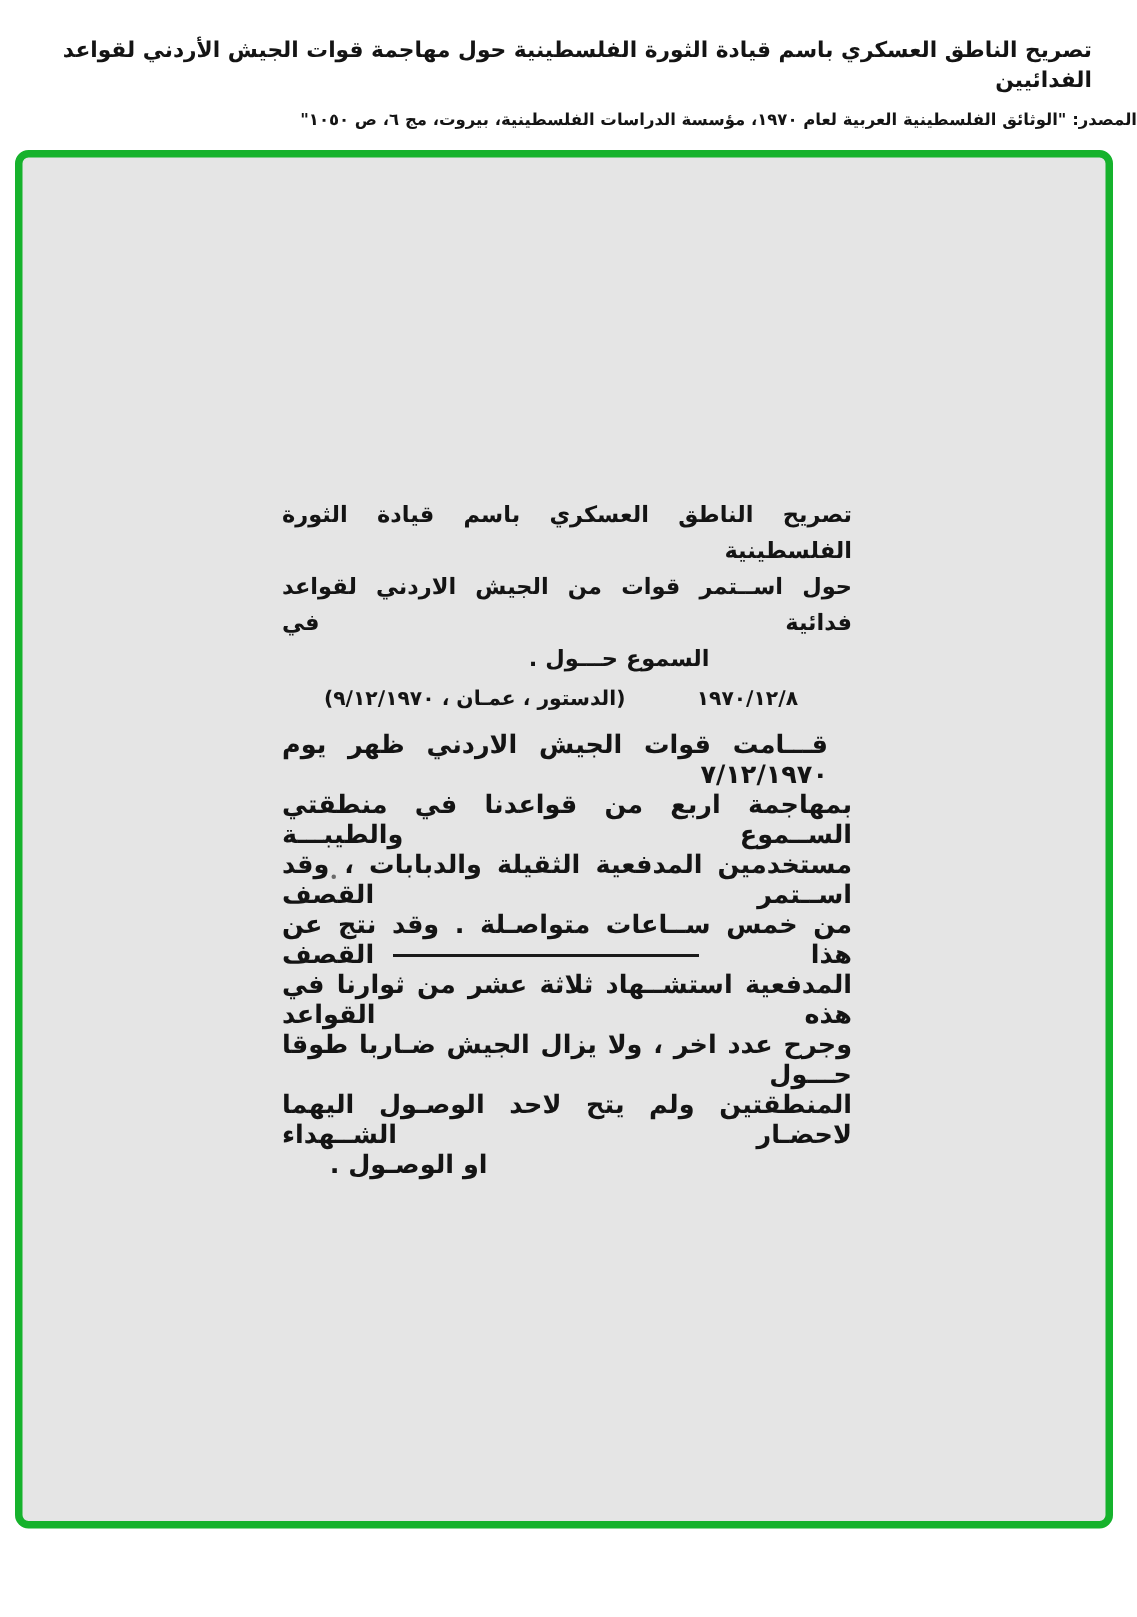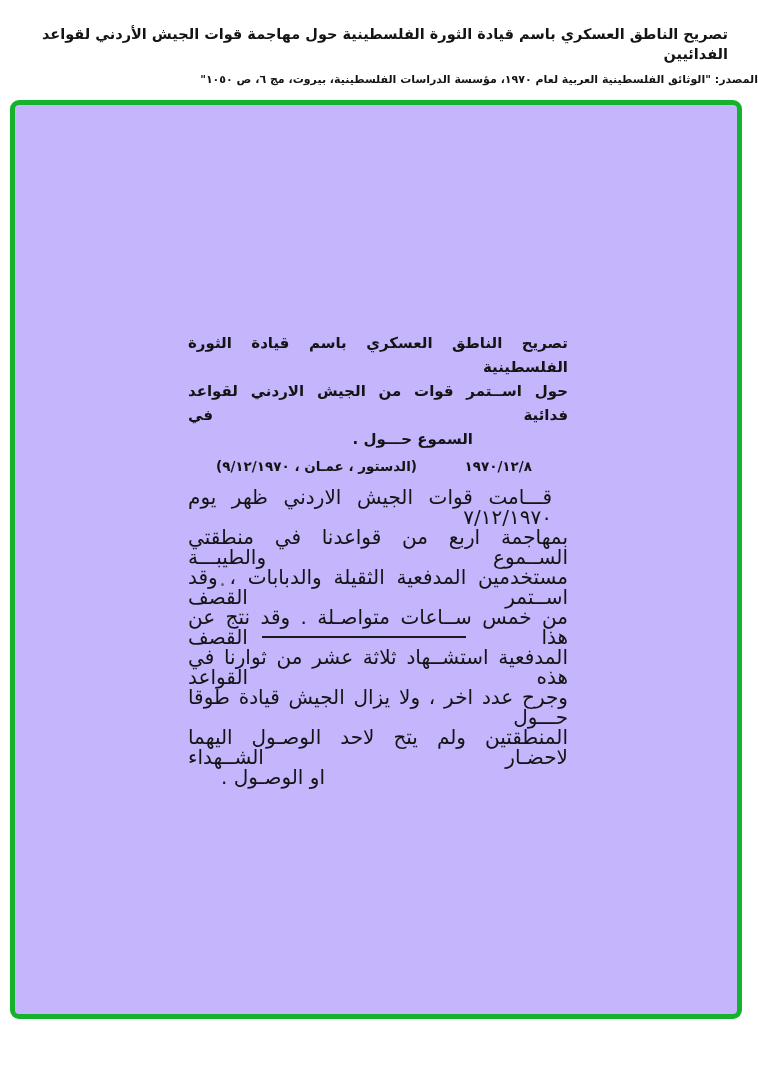--- a/index.html
+++ b/index.html
@@ -32,21 +32,21 @@
     margin-top: 9px;
   }
   
   .scan-frame {
     position: absolute;
     left: 10px; top: 100px;
     width: 732px; height: 919px;
     box-sizing: border-box;
     border: 5px solid var(--border-green);
     border-radius: 9px;
-    background: #c4b5fd;
+    background: #e5e5e5;
   }
   
   .doc {
     position: absolute;
     left: 173px; top: 226px;
     width: 380px;
     direction: rtl;
     color: var(--ink);
   }
   .doc-title { font-size: 15px; font-weight: bold; line-height: 24px; }
@@ -60,22 +60,22 @@
     justify-content: space-between;
     align-items: baseline;
     margin-top: 7px;
     font-size: 13.5px;
     font-weight: bold;
     padding-right: 36px;
     padding-left: 28px;
   }
   .doc-body {
     margin-top: 13px;
-    font-size: 20px;
-    font-weight: normal;
+    font-size: 17px;
+    font-weight: bold;
     line-height: 20px;
   }
   .b-line { text-align: justify; text-align-last: justify; }
   .b-first { padding-right: 16px; }
   .b-last {
     text-align: right; text-align-last: right;
     padding-right: 243px;
   }
   .sig-line {
     position: absolute;
@@ -115,21 +115,21 @@
         <span>١٩٧٠/١٢/٨</span>
         <span>(الدستور ، عمـان ، ٩/١٢/١٩٧٠)</span>
       </div>
 
       <div class="doc-body">
         <div class="b-line b-first">قـــامت قوات الجيش الاردني ظهر يوم ٧/١٢/١٩٧٠</div>
         <div class="b-line">بمهاجمة اربع من قواعدنا في منطقتي الســموع والطيبـــة</div>
         <div class="b-line">مستخدمين المدفعية الثقيلة والدبابات ، وقد اســتمر القصف</div>
         <div class="b-line">من خمس ســاعات متواصـلة . وقد نتج عن هذا القصف</div>
         <div class="b-line">المدفعية استشــهاد ثلاثة عشر من ثوارنا في هذه القواعد</div>
-        <div class="b-line">وجرح عدد اخر ، ولا يزال الجيش قيادة طوقا حـــول</div>
+        <div class="b-line">وجرح عدد اخر ، ولا يزال الجيش ضـاربا طوقا حـــول</div>
         <div class="b-line">المنطقتين ولم يتح لاحد الوصـول اليهما لاحضـار الشــهداء</div>
         <div class="b-line b-last">او الوصـول .</div>
       </div>
 
       <div class="stray-dot"></div>
       <div class="sig-line"></div>
 
     </div>
   </div>
 

